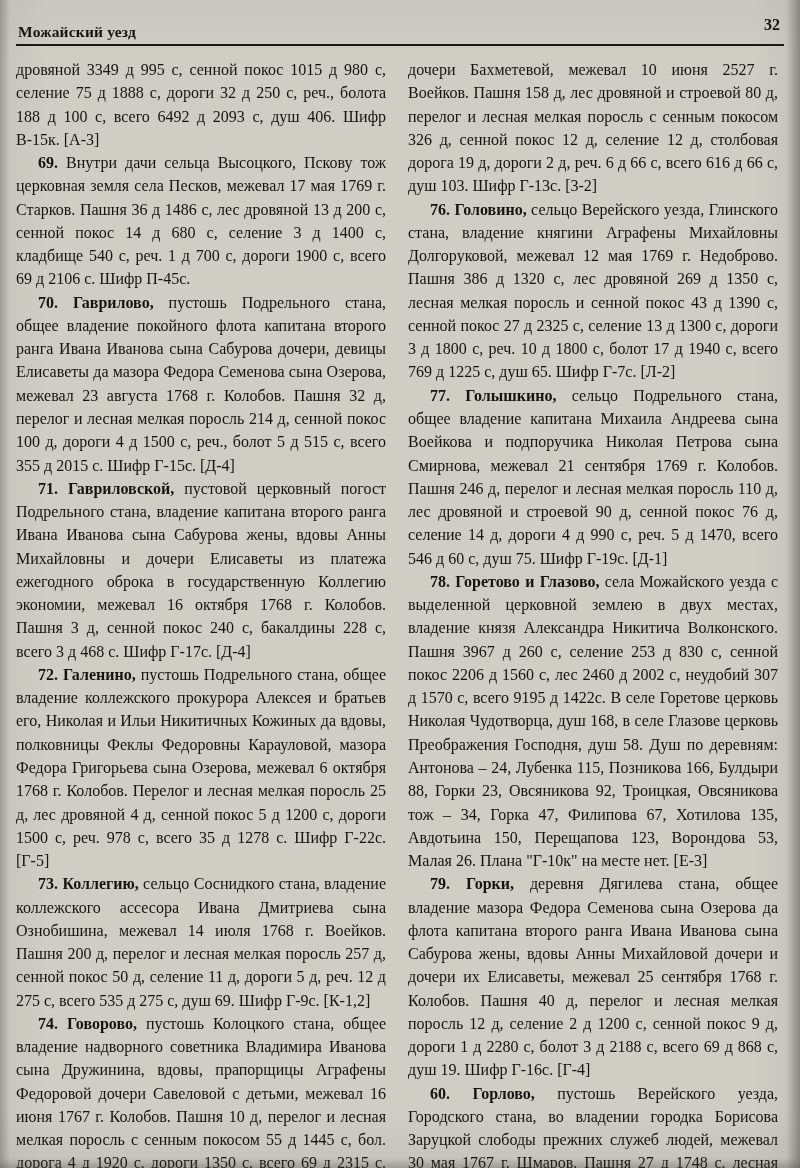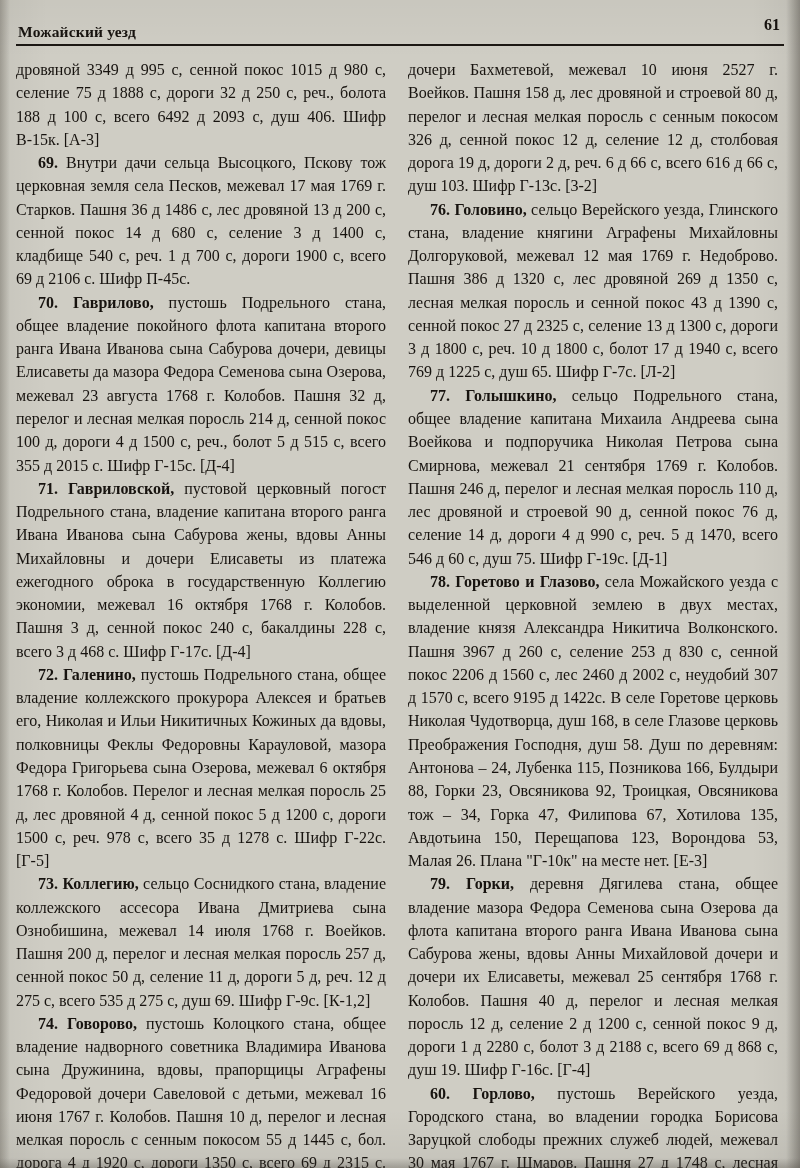--- a/index.html
+++ b/index.html
@@ -106,21 +106,21 @@
     pointer-events: none;
   }
 </style>
 </head>
 <body>
 
 <div class="page">
 
   <div class="header">
     <div class="header-title">Можайский уезд</div>
-    <div class="header-page">61</div>
+    <div class="header-page">32</div>
   </div>
   <div class="header-rule"></div>
 
   <div class="columns">
 
     <div class="col">
       <p>дровяной 3349 д 995 с, сенной покос 1015 д 980 с, селение 75 д 1888 с, дороги 32 д 250 с, реч., болота 188 д 100 с, всего 6492 д 2093 с, душ 406. Шифр В-15к. [А-3]</p>
 
       <p class="indent"><span class="entry-num">69.</span> <span>Внутри дачи сельца Высоцкого, Пскову тож церковная земля села Песков, межевал 17 мая 1769 г. Старков. Пашня 36 д 1486 с, лес дровяной 13 д 200 с, сенной покос 14 д 680 с, селение 3 д 1400 с, кладбище 540 с, реч. 1 д 700 с, дороги 1900 с, всего 69 д 2106 с. Шифр П-45с.</span></p>
 

